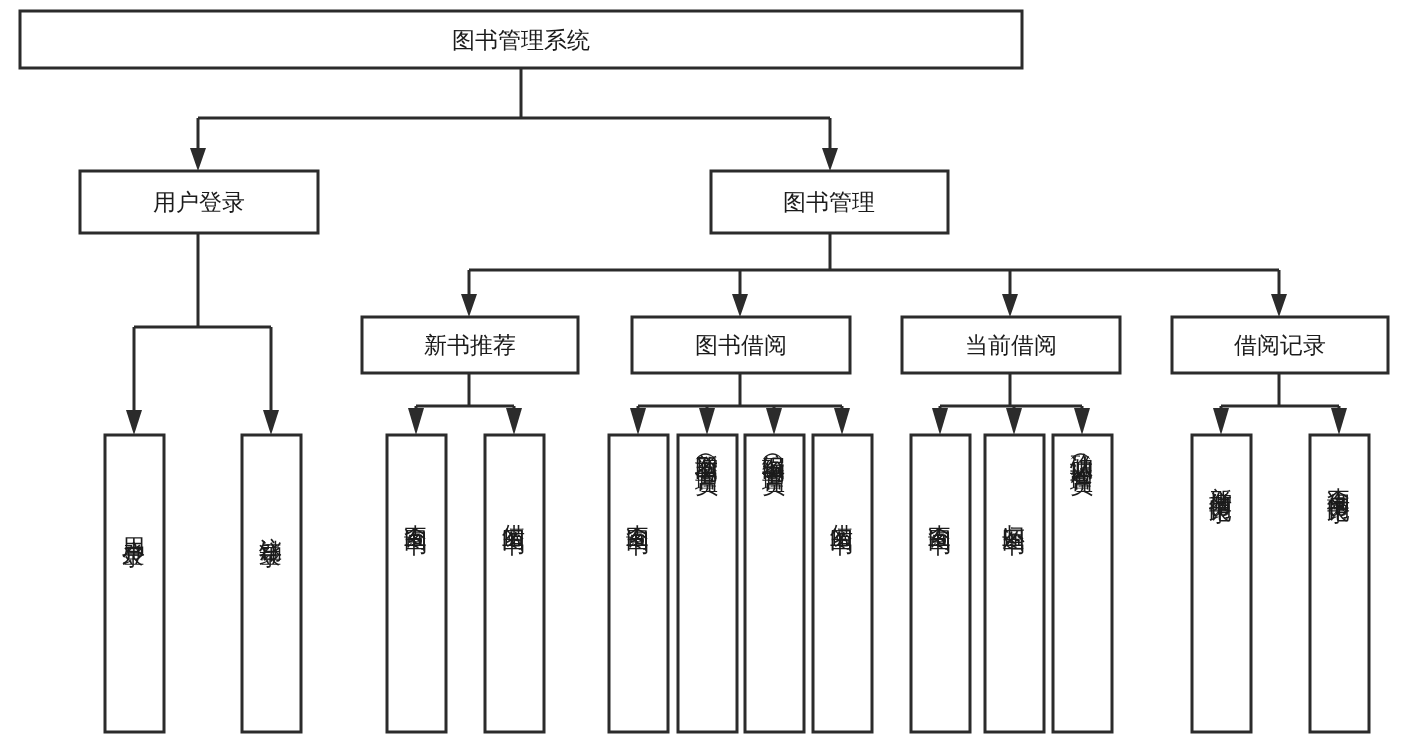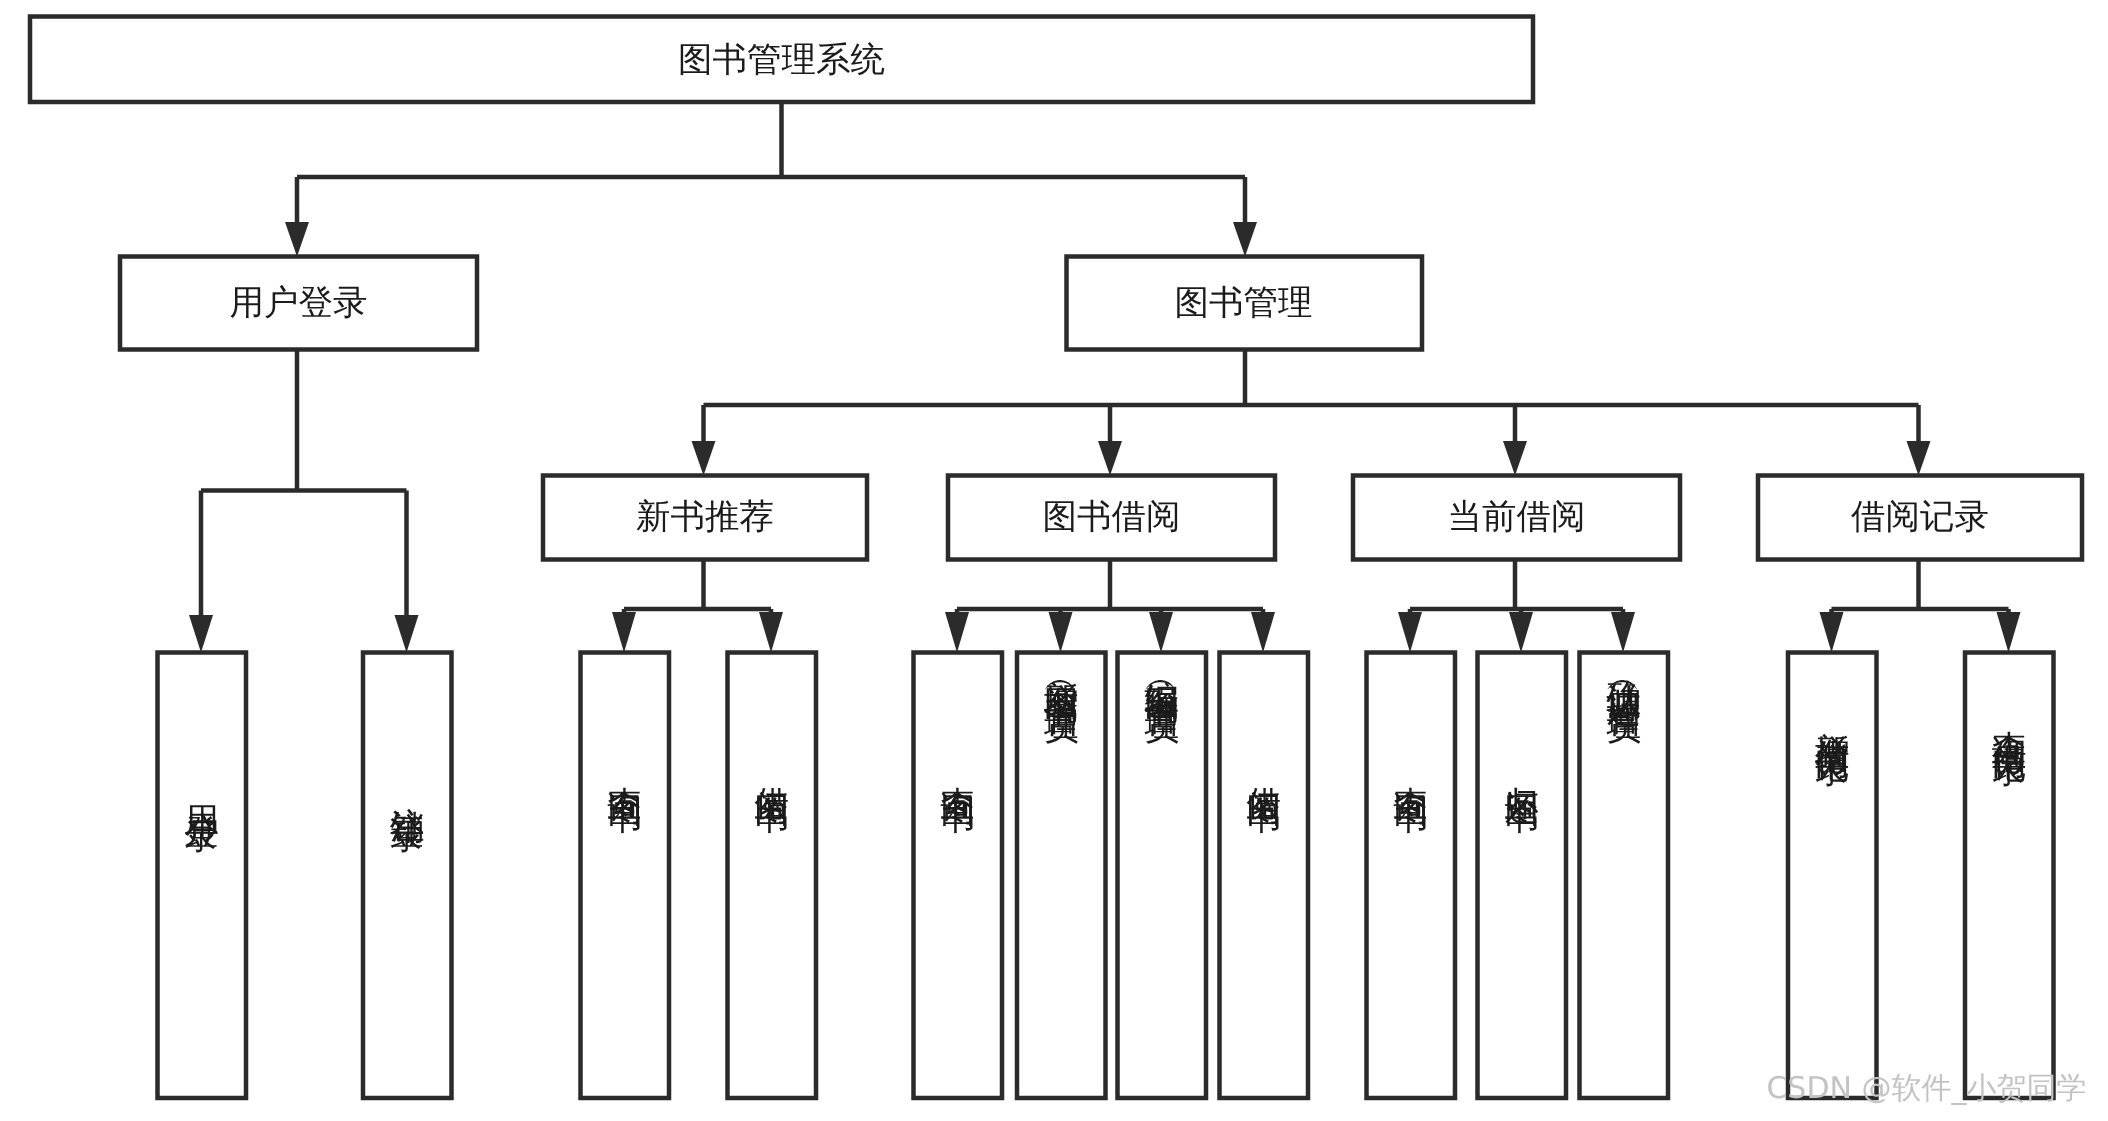--- a/index.html
+++ b/index.html
@@ -235,15 +235,14 @@
       <rect class="node-rect" x="1192" y="435" width="59" height="297"></rect>
       <text class="node-label-v" x="1221" y="478" text-anchor="middle">新增借阅记录</text>
     </g>
     <g>
       <rect class="node-rect" x="1310" y="435" width="59" height="297"></rect>
       <text class="node-label-v" x="1339" y="478" text-anchor="middle">查询借阅记录</text>
     </g>
 
   </svg>
 
-  <div class="watermark">CSDN @软件_小贺同学</div>
 
 </div>
 
 </body></html>

